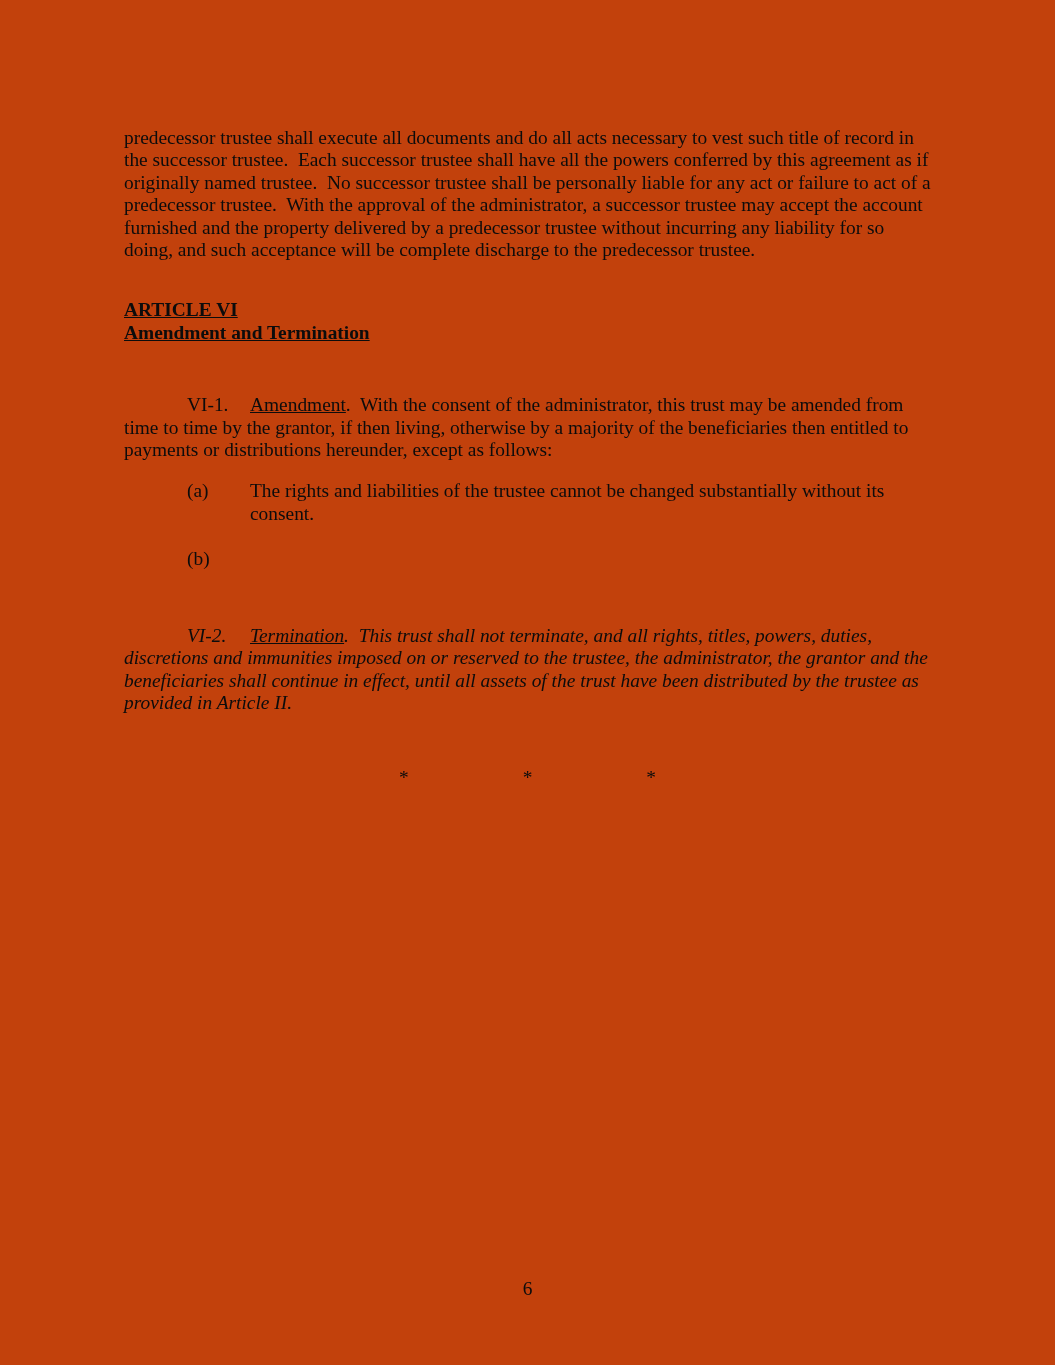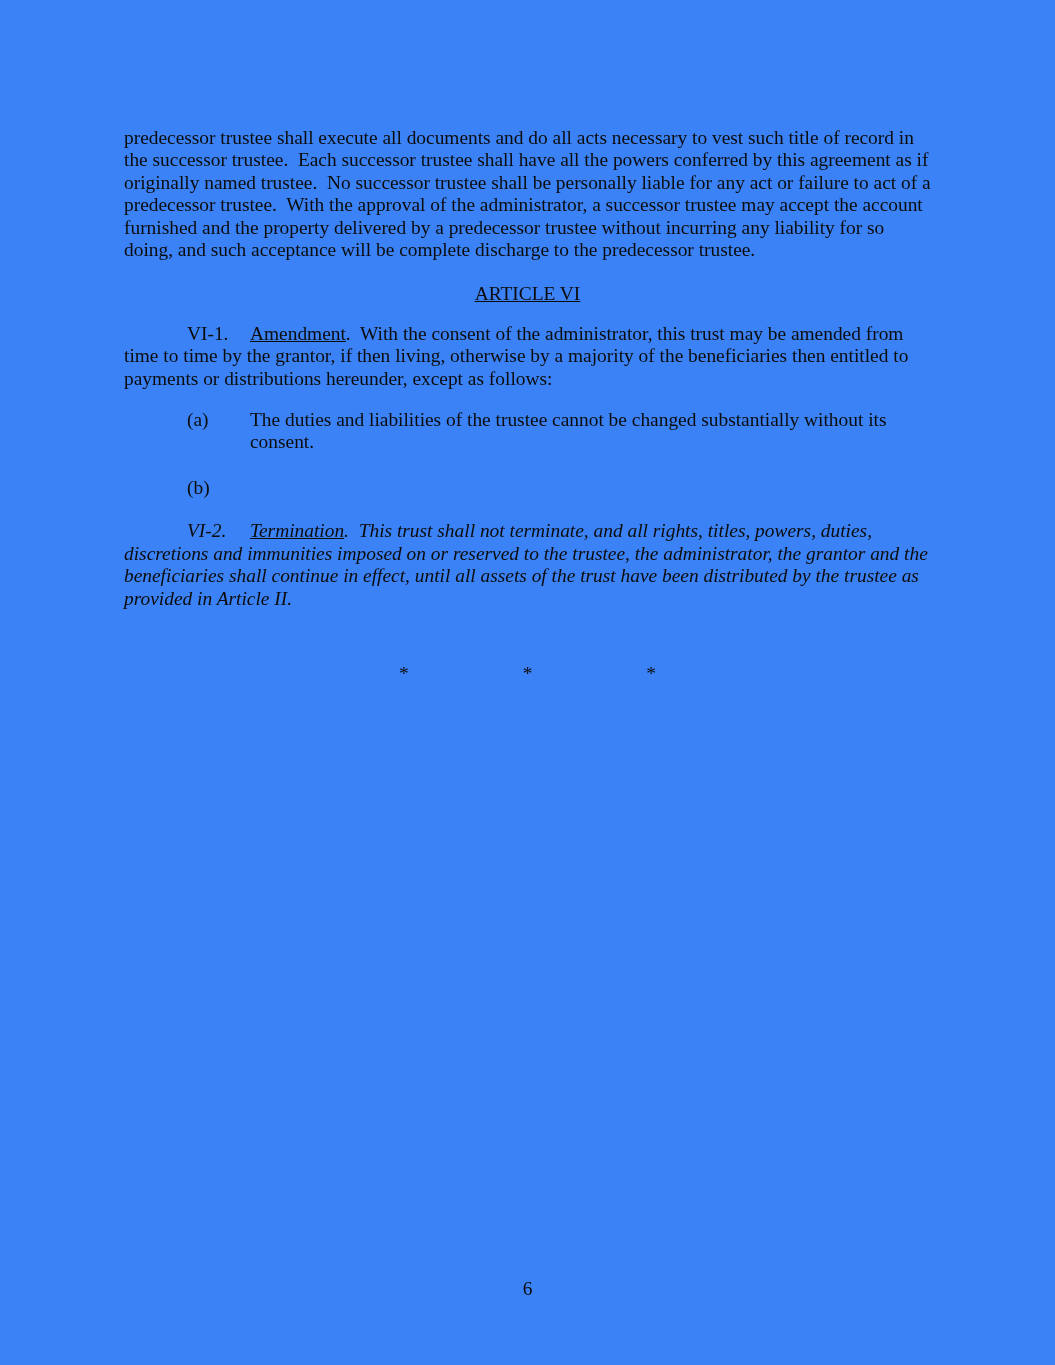--- a/index.html
+++ b/index.html
@@ -4,50 +4,52 @@
 <style>
   html, body {
     margin: 0;
     padding: 0;
     background: #ffffff;
   }
   .page {
     position: relative;
     width: 1055px;
     height: 1365px;
-    background: #3b82f6;
+    background: #c2410c;
     font-family: "Liberation Serif", "DejaVu Serif", serif;
     font-size: 19.4px;
     line-height: 22.4px;
     color: #0c0c0c;
     overflow: hidden;
   }
   .content {
     position: absolute;
     left: 124px;
     top: 127px;
     width: 807px;
   }
   p { margin: 0; white-space: pre-wrap; }
   .u { text-decoration: underline; }
 
   .article-heading {
-    margin-top: 22px;
-    text-align: center;
+    margin-top: 38px;
+    text-align: left;
+    font-weight: bold;
   }
   .article-heading div { white-space: pre-wrap; }
 
   .section-p { text-indent: 63px; }
   .section-vi1 { margin-top: 17px; }
   .section-vi2 { margin-top: 21px; font-style: italic; }
   .sec-num {
     display: inline-block;
     width: 63px;
     text-indent: 0;
     white-space: pre;
+    margin-top: 33px;
   }
 
   .list-item {
     display: flex;
     padding-left: 63px;
   }
   .item-a { margin-top: 19px; }
   .item-b { margin-top: 23px; }
   .list-label { flex: 0 0 63px; }
   .list-text { flex: 1; white-space: pre-wrap; }
@@ -70,27 +72,28 @@
 </head>
 <body>
 
 <div class="page">
   <div class="content">
 
     <p>predecessor trustee shall execute all documents and do all acts necessary to vest such title of record in the successor trustee.  Each successor trustee shall have all the powers conferred by this agreement as if originally named trustee.  No successor trustee shall be personally liable for any act or failure to act of a predecessor trustee.  With the approval of the administrator, a successor trustee may accept the account furnished and the property delivered by a predecessor trustee without incurring any liability for so doing, and such acceptance will be complete discharge to the predecessor trustee.</p>
 
     <div class="article-heading">
       <div class="u">ARTICLE VI</div>
+      <div class="u">Amendment and Termination</div>
     </div>
 
     <p class="section-p section-vi1"><span class="sec-num">VI-1.</span><span class="u">Amendment</span><span>.  With the consent of the administrator, this trust may be amended from time to time by the grantor, if then living, otherwise by a majority of the beneficiaries then entitled to payments or distributions hereunder, except as follows:</span></p>
 
     <div class="list-item item-a">
       <div class="list-label">(a)</div>
-      <div class="list-text">The duties and liabilities of the trustee cannot be changed substantially without its consent.</div>
+      <div class="list-text">The rights and liabilities of the trustee cannot be changed substantially without its consent.</div>
     </div>
 
     <div class="list-item item-b">
       <div class="list-label">(b)</div>
     </div>
 
     <p class="section-p section-vi2"><span class="sec-num">VI-2.</span><span class="u">Termination</span><span>.  This trust shall not terminate, and all rights, titles, powers, duties, discretions and immunities imposed on or reserved to the trustee, the administrator, the grantor and the beneficiaries shall continue in effect, until all assets of the trust have been distributed by the trustee as provided in Article II.</span></p>
 
     <div class="separator"><span class="ast">*</span><span class="ast">*</span><span class="ast">*</span></div>
 

